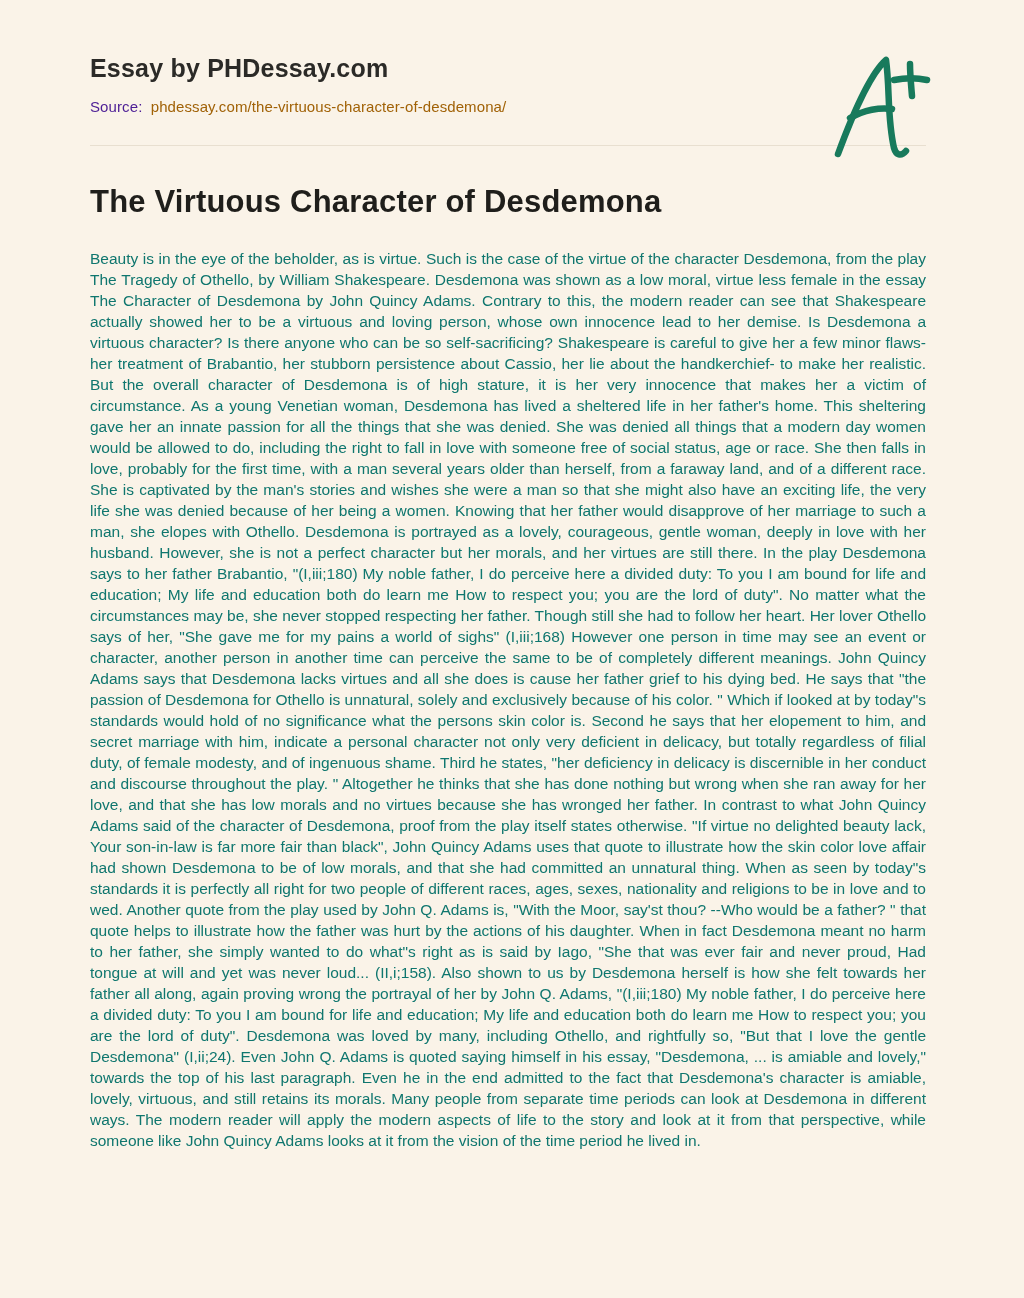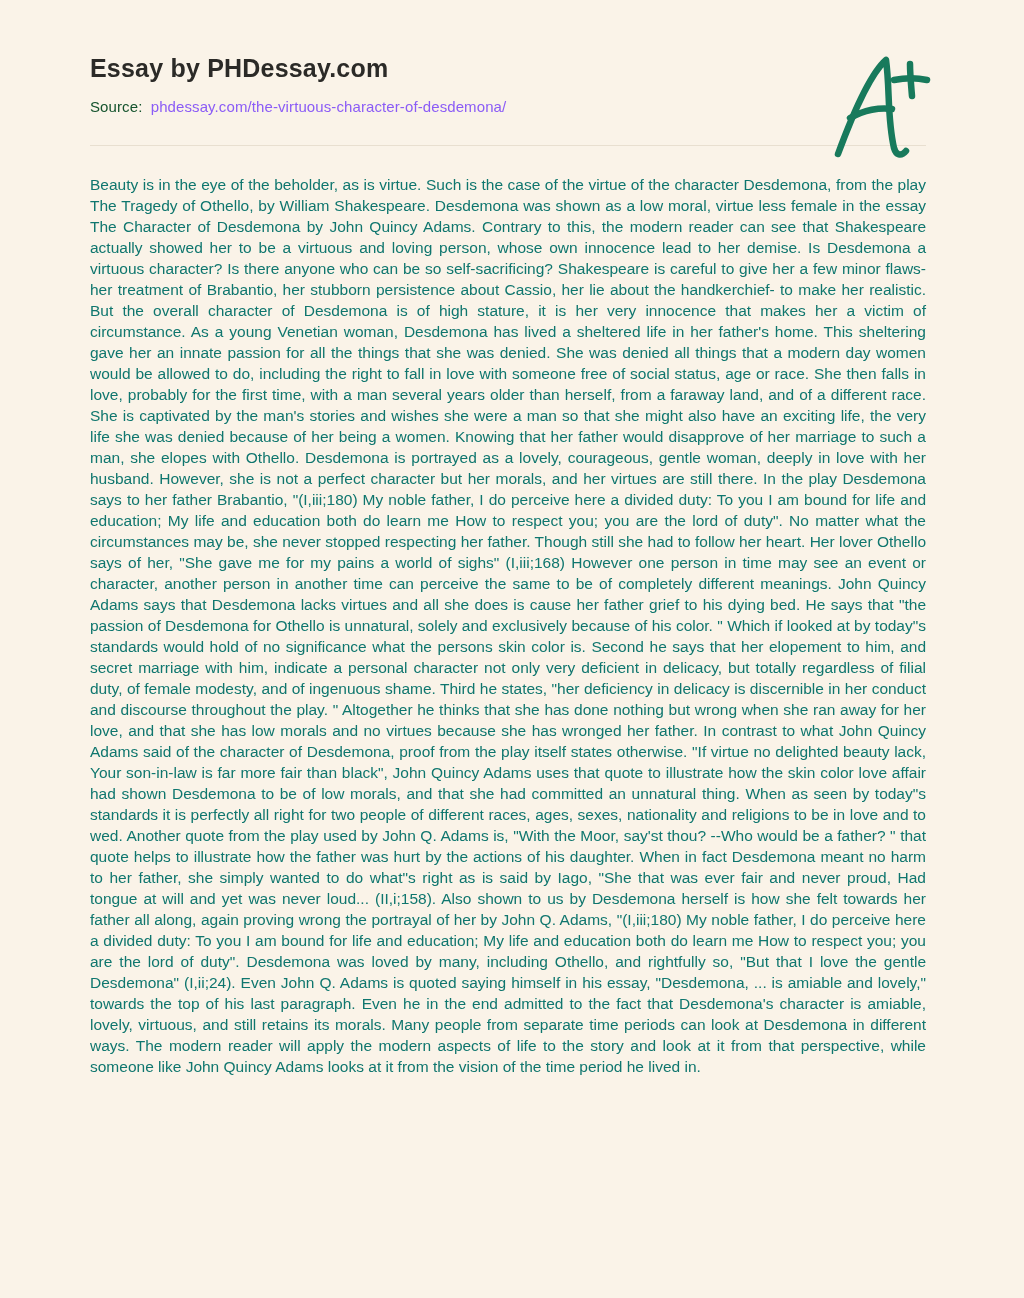--- a/index.html
+++ b/index.html
@@ -30,24 +30,24 @@
     font-weight: 700;
     color: #2b2a27;
     letter-spacing: 0.2px;
   }
   .source-line {
     margin-top: 15px;
     font-size: 15px;
     letter-spacing: 0.1px;
   }
   .source-label {
-    color: #14532d;
+    color: #4c1d95;
   }
   .source-link {
-    color: #8b5cf6;
+    color: #a16207;
     text-decoration: none;
     margin-left: 4px;
   }
   .logo {
     position: absolute;
     top: -2px;
     right: -6px;
     width: 104px;
     height: 110px;
   }
@@ -89,16 +89,17 @@
           <path d="M22 66 C 36 58, 52 55, 64 57"></path>
           <path d="M82 12 C 82 22, 83 32, 84 44"></path>
           <path d="M66 28 C 76 26, 90 26, 99 28"></path>
         </g>
       </svg>
     </span>
   </div>
 
   <hr class="divider">
 
+  <h2 class="title">The Virtuous Character of Desdemona</h2>
 
   <p class="body-text">Beauty is in the eye of the beholder, as is virtue. Such is the case of the virtue of the character Desdemona, from the play The Tragedy of Othello, by William Shakespeare. Desdemona was shown as a low moral, virtue less female in the essay The Character of Desdemona by John Quincy Adams. Contrary to this, the modern reader can see that Shakespeare actually showed her to be a virtuous and loving person, whose own innocence lead to her demise. Is Desdemona a virtuous character? Is there anyone who can be so self-sacrificing? Shakespeare is careful to give her a few minor flaws- her treatment of Brabantio, her stubborn persistence about Cassio, her lie about the handkerchief- to make her realistic. But the overall character of Desdemona is of high stature, it is her very innocence that makes her a victim of circumstance. As a young Venetian woman, Desdemona has lived a sheltered life in her father's home. This sheltering gave her an innate passion for all the things that she was denied. She was denied all things that a modern day women would be allowed to do, including the right to fall in love with someone free of social status, age or race. She then falls in love, probably for the first time, with a man several years older than herself, from a faraway land, and of a different race. She is captivated by the man's stories and wishes she were a man so that she might also have an exciting life, the very life she was denied because of her being a women. Knowing that her father would disapprove of her marriage to such a man, she elopes with Othello. Desdemona is portrayed as a lovely, courageous, gentle woman, deeply in love with her husband. However, she is not a perfect character but her morals, and her virtues are still there. In the play Desdemona says to her father Brabantio, "(I,iii;180) My noble father, I do perceive here a divided duty: To you I am bound for life and education; My life and education both do learn me How to respect you; you are the lord of duty". No matter what the circumstances may be, she never stopped respecting her father. Though still she had to follow her heart. Her lover Othello says of her, "She gave me for my pains a world of sighs" (I,iii;168) However one person in time may see an event or character, another person in another time can perceive the same to be of completely different meanings. John Quincy Adams says that Desdemona lacks virtues and all she does is cause her father grief to his dying bed. He says that "the passion of Desdemona for Othello is unnatural, solely and exclusively because of his color. " Which if looked at by today"s standards would hold of no significance what the persons skin color is. Second he says that her elopement to him, and secret marriage with him, indicate a personal character not only very deficient in delicacy, but totally regardless of filial duty, of female modesty, and of ingenuous shame. Third he states, "her deficiency in delicacy is discernible in her conduct and discourse throughout the play. " Altogether he thinks that she has done nothing but wrong when she ran away for her love, and that she has low morals and no virtues because she has wronged her father. In contrast to what John Quincy Adams said of the character of Desdemona, proof from the play itself states otherwise. "If virtue no delighted beauty lack, Your son-in-law is far more fair than black", John Quincy Adams uses that quote to illustrate how the skin color love affair had shown Desdemona to be of low morals, and that she had committed an unnatural thing. When as seen by today"s standards it is perfectly all right for two people of different races, ages, sexes, nationality and religions to be in love and to wed. Another quote from the play used by John Q. Adams is, "With the Moor, say'st thou? --Who would be a father? " that quote helps to illustrate how the father was hurt by the actions of his daughter. When in fact Desdemona meant no harm to her father, she simply wanted to do what"s right as is said by Iago, "She that was ever fair and never proud, Had tongue at will and yet was never loud... (II,i;158). Also shown to us by Desdemona herself is how she felt towards her father all along, again proving wrong the portrayal of her by John Q. Adams, "(I,iii;180) My noble father, I do perceive here a divided duty: To you I am bound for life and education; My life and education both do learn me How to respect you; you are the lord of duty". Desdemona was loved by many, including Othello, and rightfully so, "But that I love the gentle Desdemona" (I,ii;24). Even John Q. Adams is quoted saying himself in his essay, "Desdemona, ... is amiable and lovely," towards the top of his last paragraph. Even he in the end admitted to the fact that Desdemona's character is amiable, lovely, virtuous, and still retains its morals. Many people from separate time periods can look at Desdemona in different ways. The modern reader will apply the modern aspects of life to the story and look at it from that perspective, while someone like John Quincy Adams looks at it from the vision of the time period he lived in.</p>
 
 </div>
 
 </body></html>

